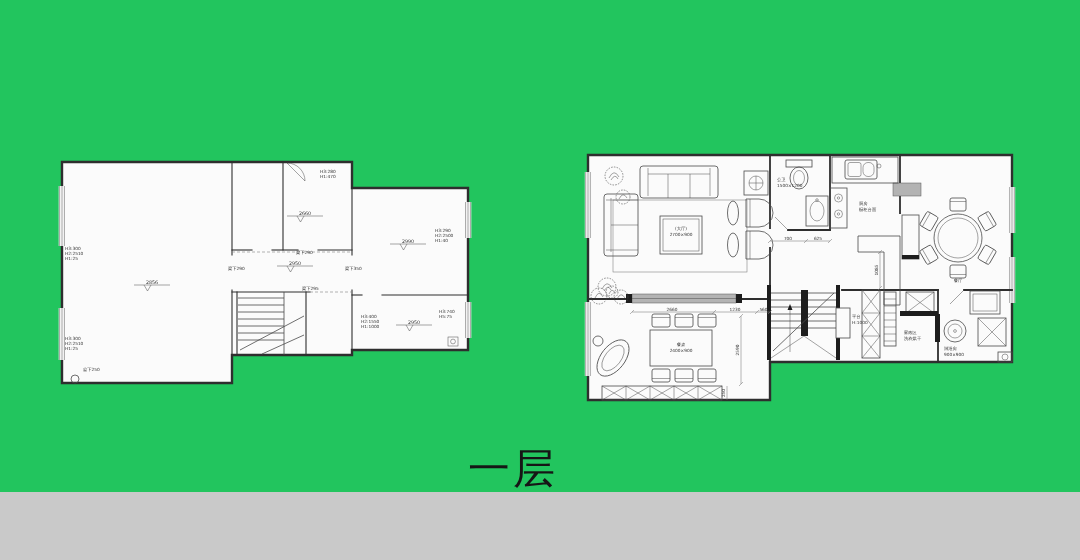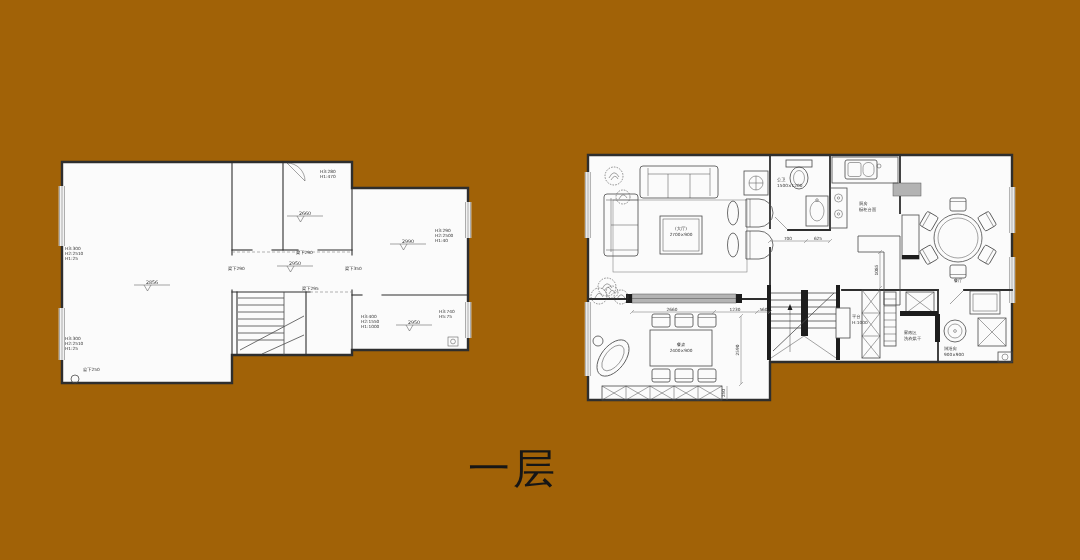--- a/index.html
+++ b/index.html
@@ -1,16 +1,16 @@
 <!DOCTYPE html>
 <html><head>
 <meta charset="utf-8">
 <style>
   html,body{margin:0;padding:0;background:#c9c9c9;}
-  .stage{position:relative;width:1080px;height:560px;background:#a16207;overflow:hidden;
+  .stage{position:relative;width:1080px;height:492px;background:#22c55e;overflow:hidden;
          font-family:"DejaVu Sans",sans-serif;}
   .stage svg{position:absolute;left:0;top:0;}
   .floor-title{position:absolute;left:468px;top:441px;font-size:42px;letter-spacing:3px;
          color:#161616;font-weight:500;font-family:"DejaVu Sans",sans-serif;}
   
   .paper{fill:#fbfbfb;stroke:none}
   .w2{stroke:#2e2e2e;stroke-width:2.4;fill:none;stroke-linecap:square}
   .wm{stroke:#2e2e2e;stroke-width:1.8;fill:none;stroke-linecap:square}
   .w1{stroke:#2e2e2e;stroke-width:1.1;fill:none;stroke-linecap:square}
   .f{stroke:#4a4a4a;stroke-width:.8;fill:none}

